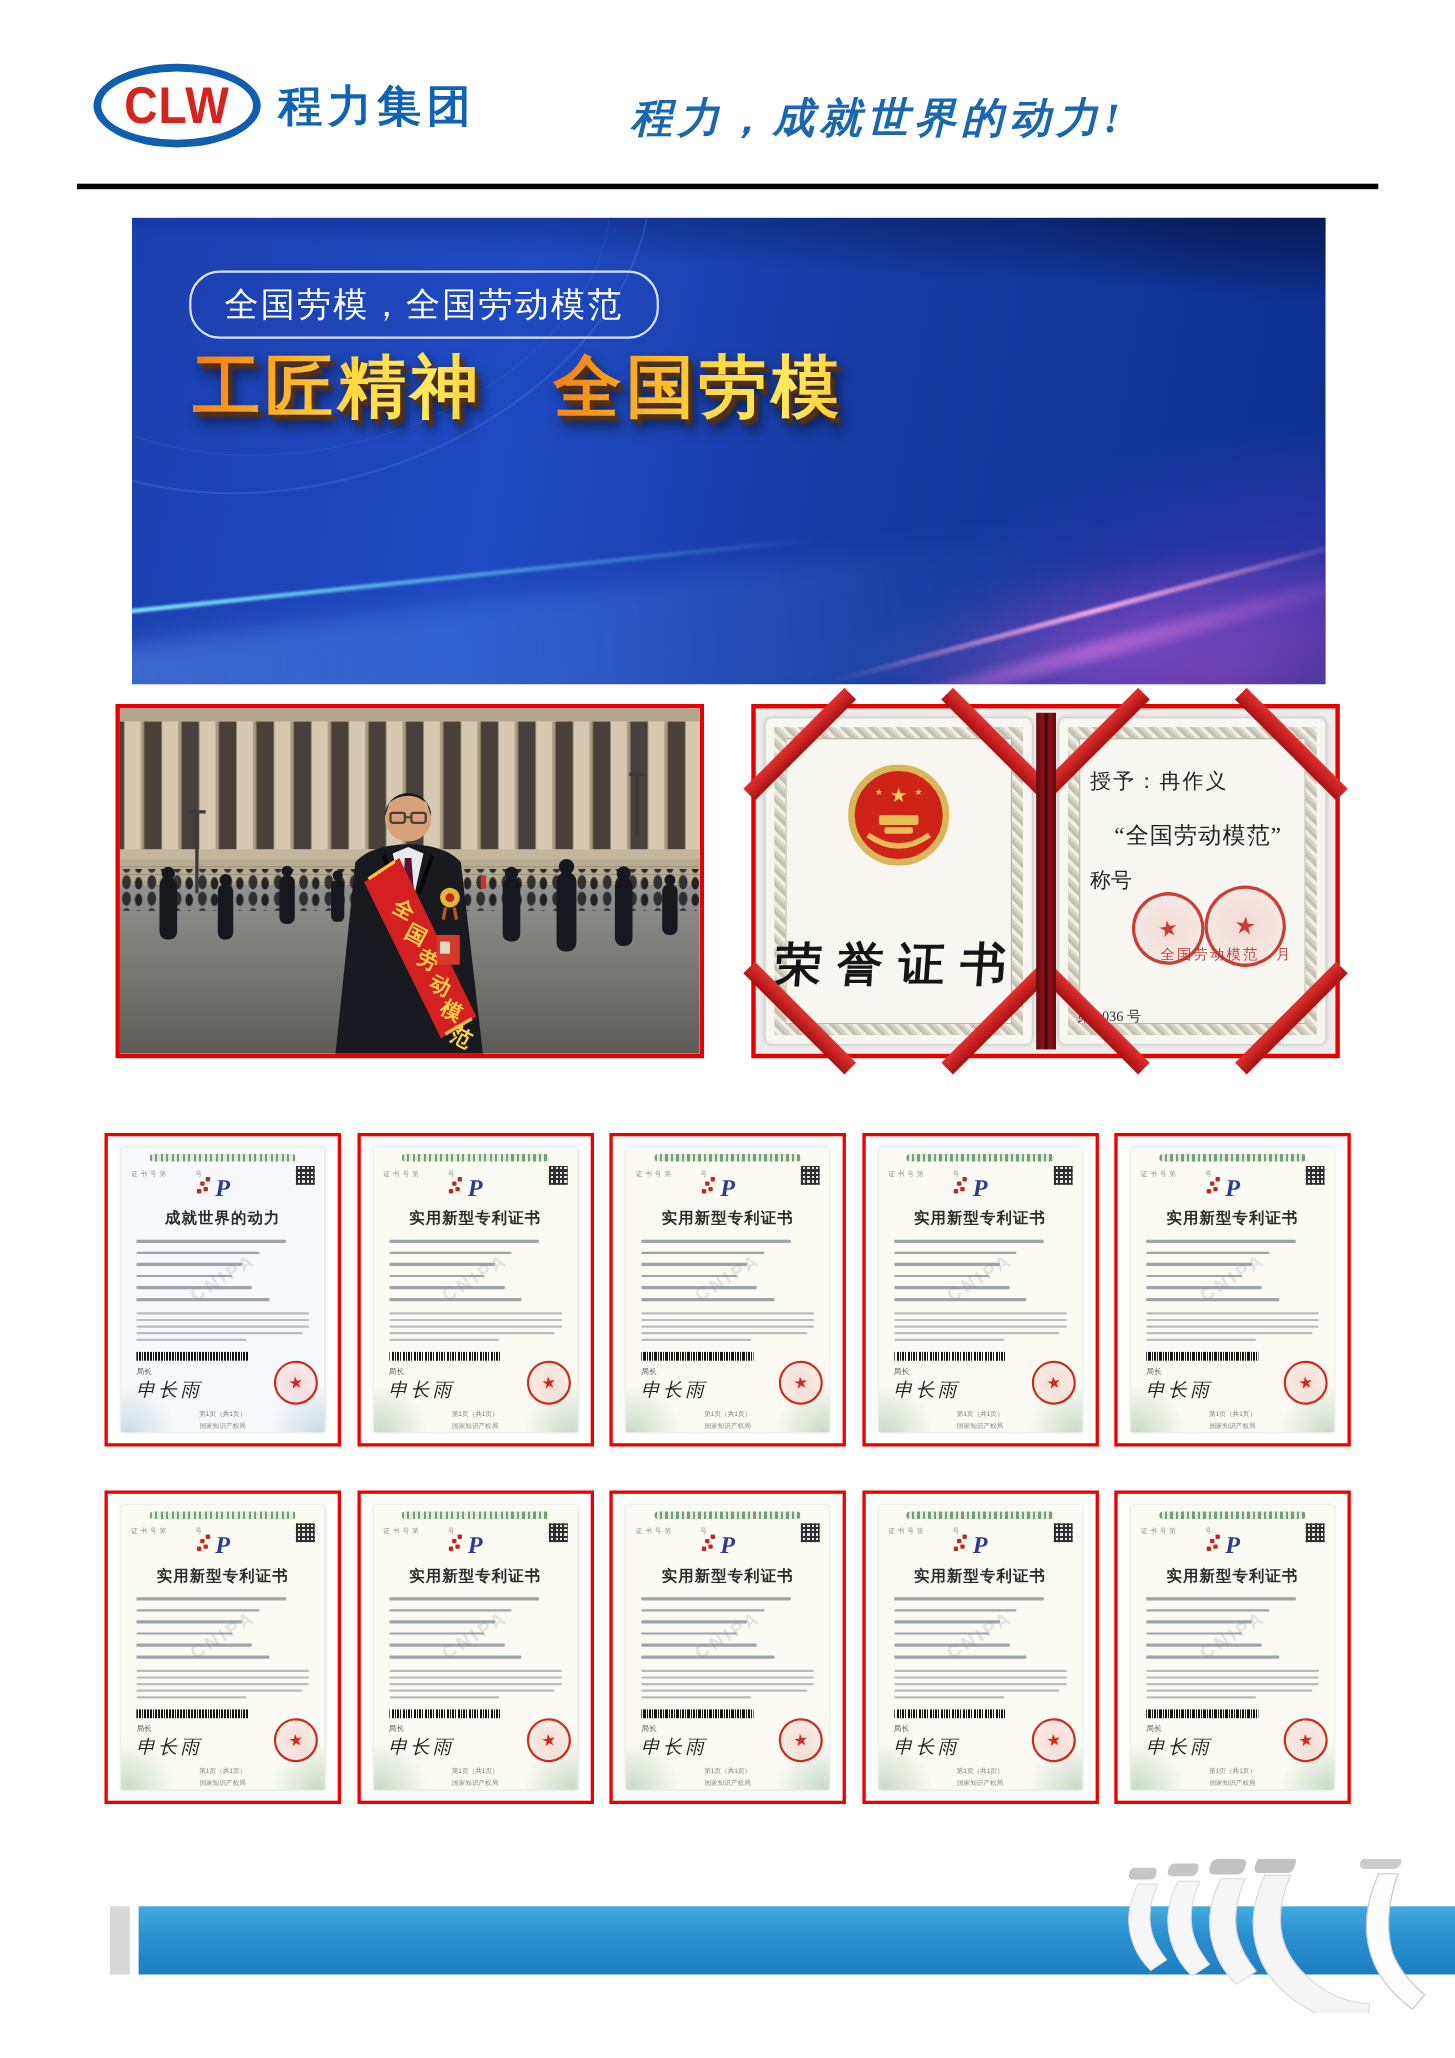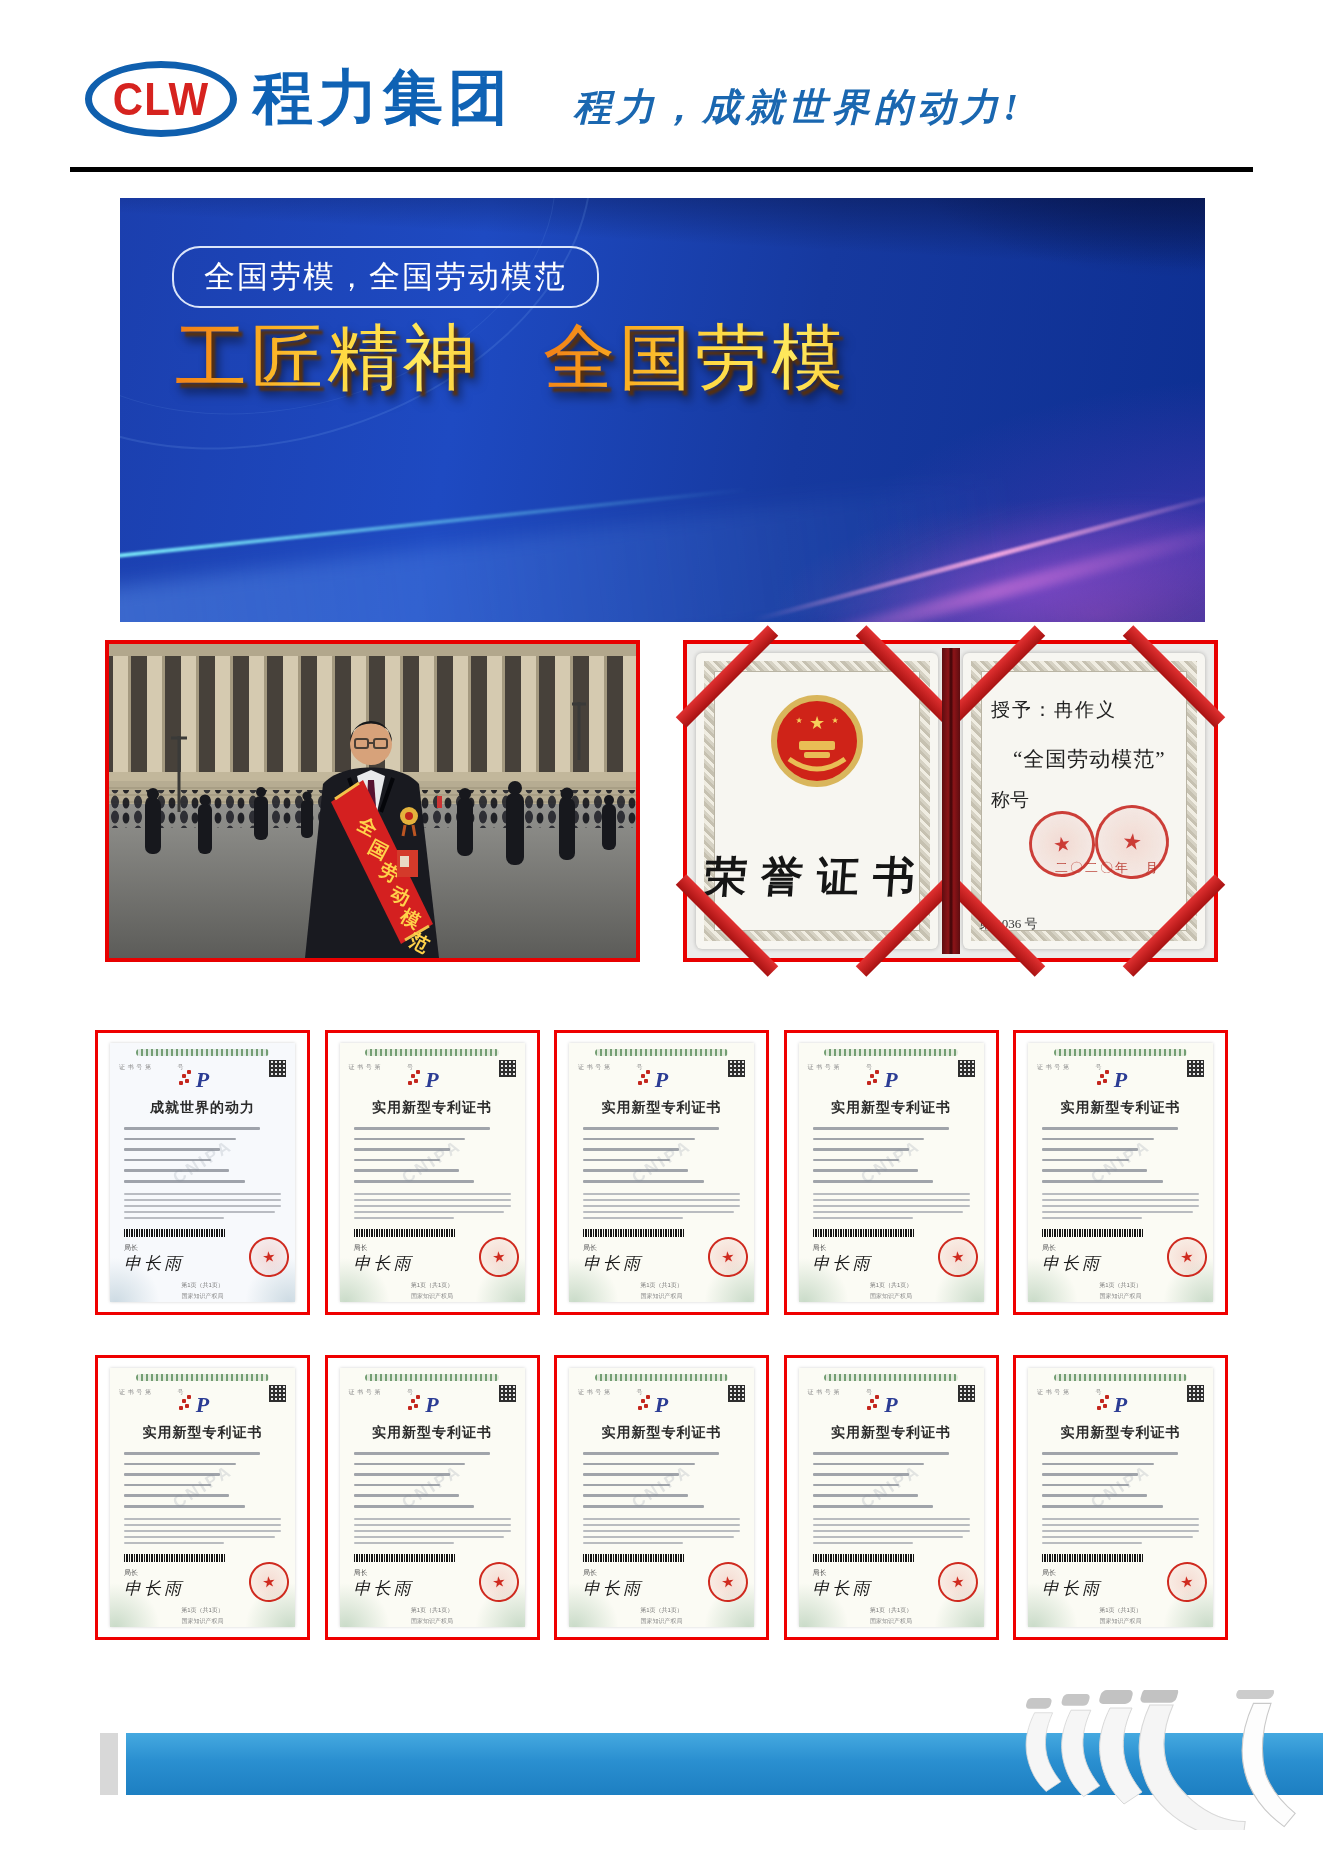--- a/index.html
+++ b/index.html
@@ -5,21 +5,21 @@
   html,body{margin:0;padding:0;background:#fff;}
   *{box-sizing:border-box;}
   .canvas{position:relative;width:1323px;height:1871px;background:#fff;overflow:hidden;
           font-family:"Liberation Sans","DejaVu Sans",sans-serif;}
 
   
   .hdr-logo{position:absolute;left:85px;top:58px;display:flex;align-items:center;text-align:right;}
   .logo-oval{width:152px;height:76px;border:7px solid #0f5fae;border-radius:50%;
              display:flex;align-items:center;justify-content:center;background:#fff;}
   .logo-abbr{font-size:42px;font-weight:900;color:#d6231f;letter-spacing:1px;transform:scaleY(1.12);}
-  .logo-company{font-size:60px;font-weight:900;color:#0f62b4;margin-left:16px;letter-spacing:5px;}
+  .logo-company{font-size:40px;font-weight:900;color:#0f62b4;margin-left:16px;letter-spacing:5px;}
   .slogan{position:absolute;right:300px;top:82px;font-family:"Liberation Serif","DejaVu Serif",serif;
           font-size:38px;font-weight:800;font-style:italic;color:#1a67b0;letter-spacing:5px;}
   .divider{position:absolute;left:70px;top:167px;width:1183px;height:5px;background:#000;}
 
   
   .banner{position:absolute;left:120px;top:198px;width:1085px;height:424px;overflow:hidden;
     background:
       radial-gradient(ellipse 420px 200px at 97% -12%, rgba(4,12,50,.55), rgba(4,12,50,0) 65%),
       radial-gradient(ellipse 520px 190px at 90% 98%, rgba(222,80,170,.35), rgba(222,80,170,0) 62%),
       radial-gradient(ellipse 680px 260px at 108% 82%, rgba(120,60,205,.45), rgba(120,60,205,0) 65%),
@@ -42,21 +42,21 @@
   .streak-pink2{position:absolute;right:-60px;bottom:22px;width:540px;height:16px;opacity:.55;
       background:linear-gradient(90deg,rgba(255,154,212,0),rgba(236,130,225,.9),rgba(140,90,240,0));
       transform:rotate(-15deg);filter:blur(4px);}
   .glow-purple{position:absolute;right:-90px;bottom:-50px;width:520px;height:170px;
       background:radial-gradient(ellipse, rgba(150,80,225,.5), transparent 62%);
       transform:rotate(-13deg);filter:blur(9px);}
   .banner-badge{position:absolute;left:52px;top:48px;padding:8px 30px;border:2px solid rgba(235,243,255,.92);
       border-radius:28px;color:#fff;font-size:31px;letter-spacing:2px;}
   .banner-title{position:absolute;left:55px;top:112px;white-space:nowrap;
       filter:drop-shadow(4px 5px 1px rgba(95,48,0,.85)) drop-shadow(3px 6px 5px rgba(0,0,0,.5));}
-  .banner-title span{font-size:72px;font-weight:400;letter-spacing:4px;
+  .banner-title span{font-size:62px;font-weight:700;letter-spacing:4px;
       background:linear-gradient(105deg,#f07a15 0%,#fba margin 21 30%,#ffd943 55%,#ffe95e 80%,#fbc62e 100%);
       background:linear-gradient(105deg,#f07a15 0%,#fbae21 30%,#ffd943 55%,#ffe95e 80%,#fbc62e 100%);
       -webkit-background-clip:text;background-clip:text;color:transparent;}
   .banner-title .t2{margin-left:64px;}
   .banner-sub{position:absolute;left:57px;top:340px;color:#fff;font-size:38px;font-weight:700;letter-spacing:3px;}
   .banner-sub .s2{margin-left:92px;}
 
   
   .photo-frame{position:absolute;top:640px;height:322px;border:4px solid #e80000;background:#fff;}
   .photo-left{left:105px;width:535px;}
@@ -305,21 +305,21 @@
         <div class="award-l1">授予：冉作义</div>
         <div class="award-l2">“全国劳动模范”</div>
         <div class="award-l3">称号</div>
       </div>
       <div class="seal seal-a">
           <span>★</span>
         </div>
       <div class="seal seal-b">
           <span>★</span>
         </div>
-      <div class="honor-date">二〇二〇年　月</div>
+      <div class="honor-date">全国劳动模范　月</div>
       <div class="honor-serial">第 1036 号</div>
     </div>
     <div class="spine"></div>
   </div>
 
   <div class="cert-row row1" id="cert-row-1">
       <div class="cert design-cert">
     <div class="cert-paper">
       <div class="cert-garland"></div>
       <div class="cert-no">证 书 号  第　　　　号</div>

